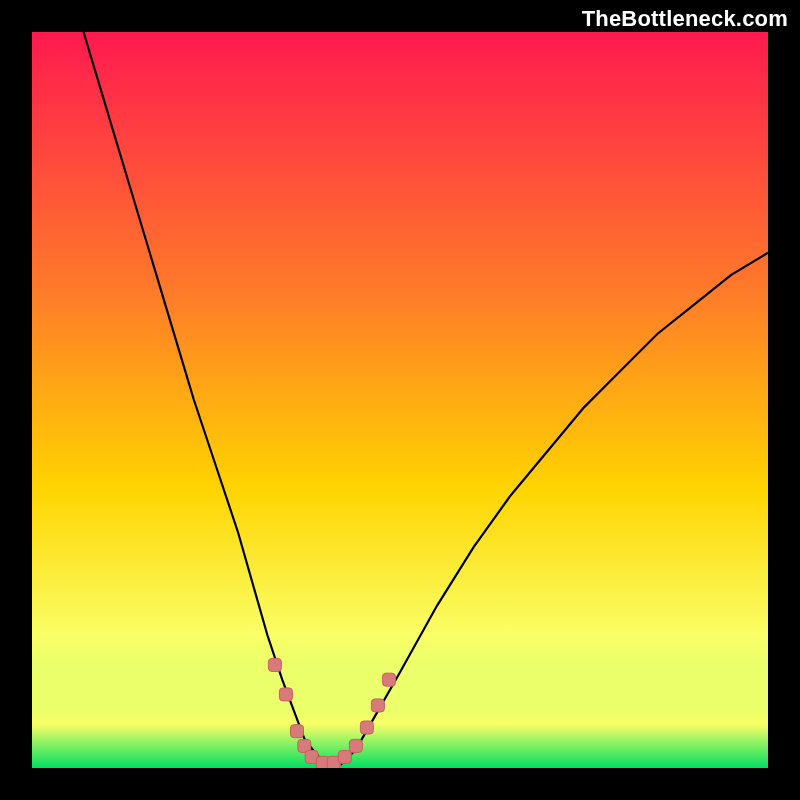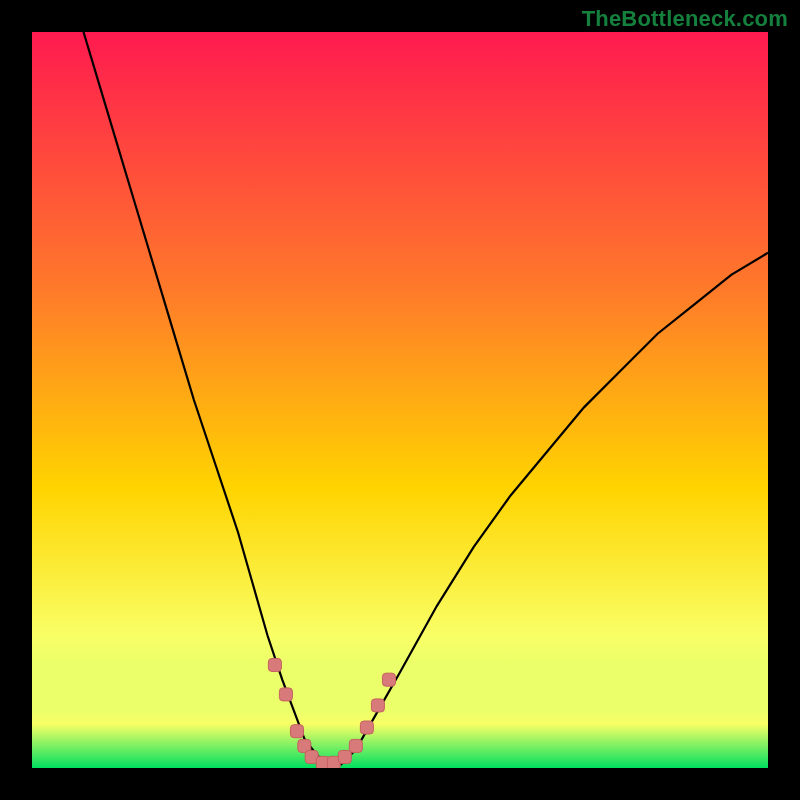--- a/index.html
+++ b/index.html
@@ -16,21 +16,21 @@
     width: 800px;
     height: 800px;
     background: #000;
   }
   .watermark {
     position: absolute;
     top: 6px;
     right: 12px;
     font-size: 22px;
     font-weight: 600;
-    color: #15803d;
+    color: #ffffff;
     letter-spacing: 0.2px;
     user-select: none;
   }
   .plot-wrap {
     position: absolute;
     left: 32px;
     top: 32px;
     width: 736px;
     height: 736px;
     background: #000;

